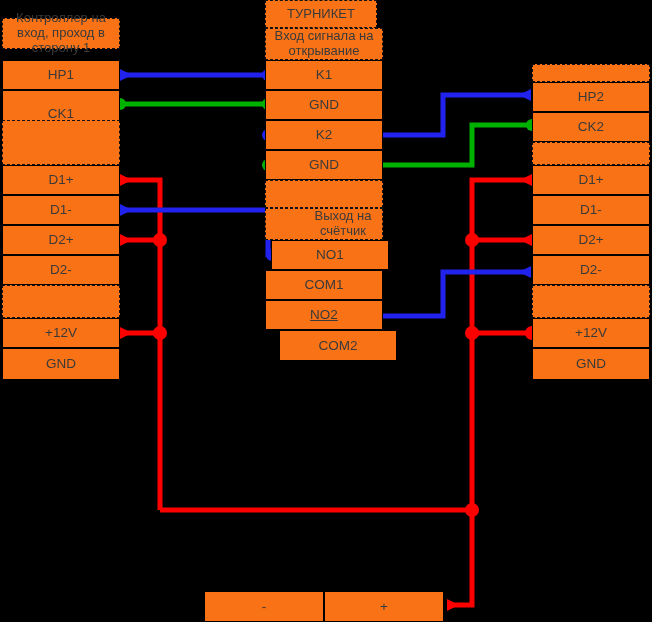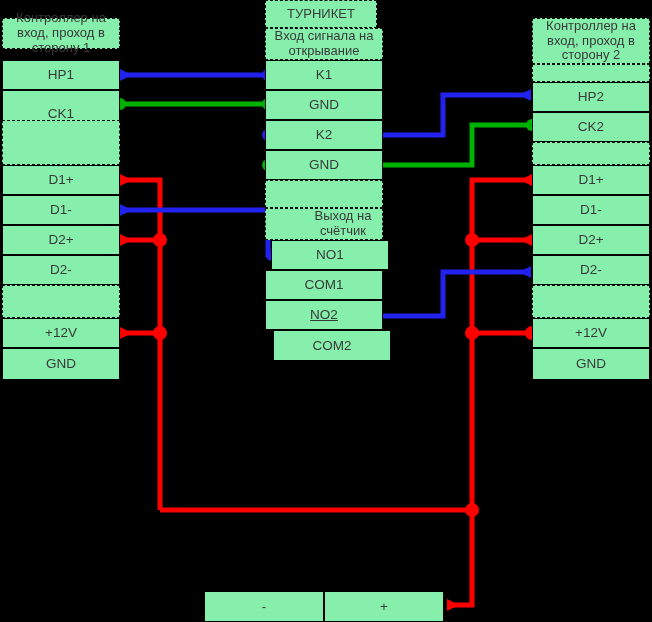--- a/index.html
+++ b/index.html
@@ -2,21 +2,21 @@
 <html><head>
 <meta charset="utf-8">
 <style>
   html,body{margin:0;padding:0;background:#000;}
   body{width:652px;height:622px;overflow:hidden;
        font-family:"Liberation Sans","DejaVu Sans",sans-serif;}
   #canvas{position:relative;width:652px;height:622px;background:#000;}
   svg#wires{position:absolute;left:0;top:0;width:652px;height:622px;}
 
   .block{position:absolute;background:#000;}
-  .cell{position:absolute;box-sizing:border-box;background:#86efac;color:#3a3a3a;
+  .cell{position:absolute;box-sizing:border-box;background:#f97316;color:#3a3a3a;
         border:1px solid #000;display:flex;align-items:center;
         justify-content:center;text-align:center;font-size:13.5px;line-height:1.15;}
   .cell.dash{border-style:dashed;border-color:#111;}
   .cell.hdr{font-size:13px;padding:0 2px;}
   .cell.empty{color:transparent;}
 </style>
 </head>
 <body>
 
 <div id="canvas">
@@ -117,23 +117,22 @@
   <div class="cell dash hdr" style="left:265px;top:28px;width:118px;height:32px;">Вход сигнала на открывание</div>
   <div class="cell" style="left:265px;top:60px;width:118px;height:30px;">K1</div>
   <div class="cell" style="left:265px;top:90px;width:118px;height:30px;">GND</div>
   <div class="cell" style="left:265px;top:120px;width:118px;height:30px;">K2</div>
   <div class="cell" style="left:265px;top:150px;width:118px;height:30px;">GND</div>
   <div class="cell dash empty" style="left:265px;top:180px;width:118px;height:28px;"></div>
   <div class="cell dash hdr" style="left:265px;top:208px;width:118px;height:32px;padding-left:40px;">Выход на счётчик</div>
   <div class="cell" style="left:271px;top:240px;width:118px;height:30px;">NO1</div>
   <div class="cell" style="left:265px;top:270px;width:118px;height:30px;">COM1</div>
   <div class="cell" style="left:265px;top:300px;width:118px;height:30px;text-decoration:underline;">NO2</div>
-  <div class="cell" style="left:273px;top:330px;width:118px;height:31px;">COM2</div>
+  <div class="cell" style="left:279px;top:330px;width:118px;height:31px;">COM2</div>
 
-  <div class="cell dash hdr" style="left:532px;top:18px;width:118px;height:46px;">Контроллер на вход, проход в сторону 2</div>
   <div class="cell dash empty" style="left:532px;top:64px;width:118px;height:18px;"></div>
   <div class="cell" style="left:532px;top:82px;width:118px;height:30px;">HP2</div>
   <div class="cell" style="left:532px;top:112px;width:118px;height:30px;">CK2</div>
   <div class="cell dash empty" style="left:532px;top:142px;width:118px;height:23px;"></div>
   <div class="cell" style="left:532px;top:165px;width:118px;height:30px;">D1+</div>
   <div class="cell" style="left:532px;top:195px;width:118px;height:30px;">D1-</div>
   <div class="cell" style="left:532px;top:225px;width:118px;height:30px;">D2+</div>
   <div class="cell" style="left:532px;top:255px;width:118px;height:30px;">D2-</div>
   <div class="cell dash empty" style="left:532px;top:285px;width:118px;height:33px;"></div>
   <div class="cell" style="left:532px;top:318px;width:118px;height:30px;">+12V</div>

